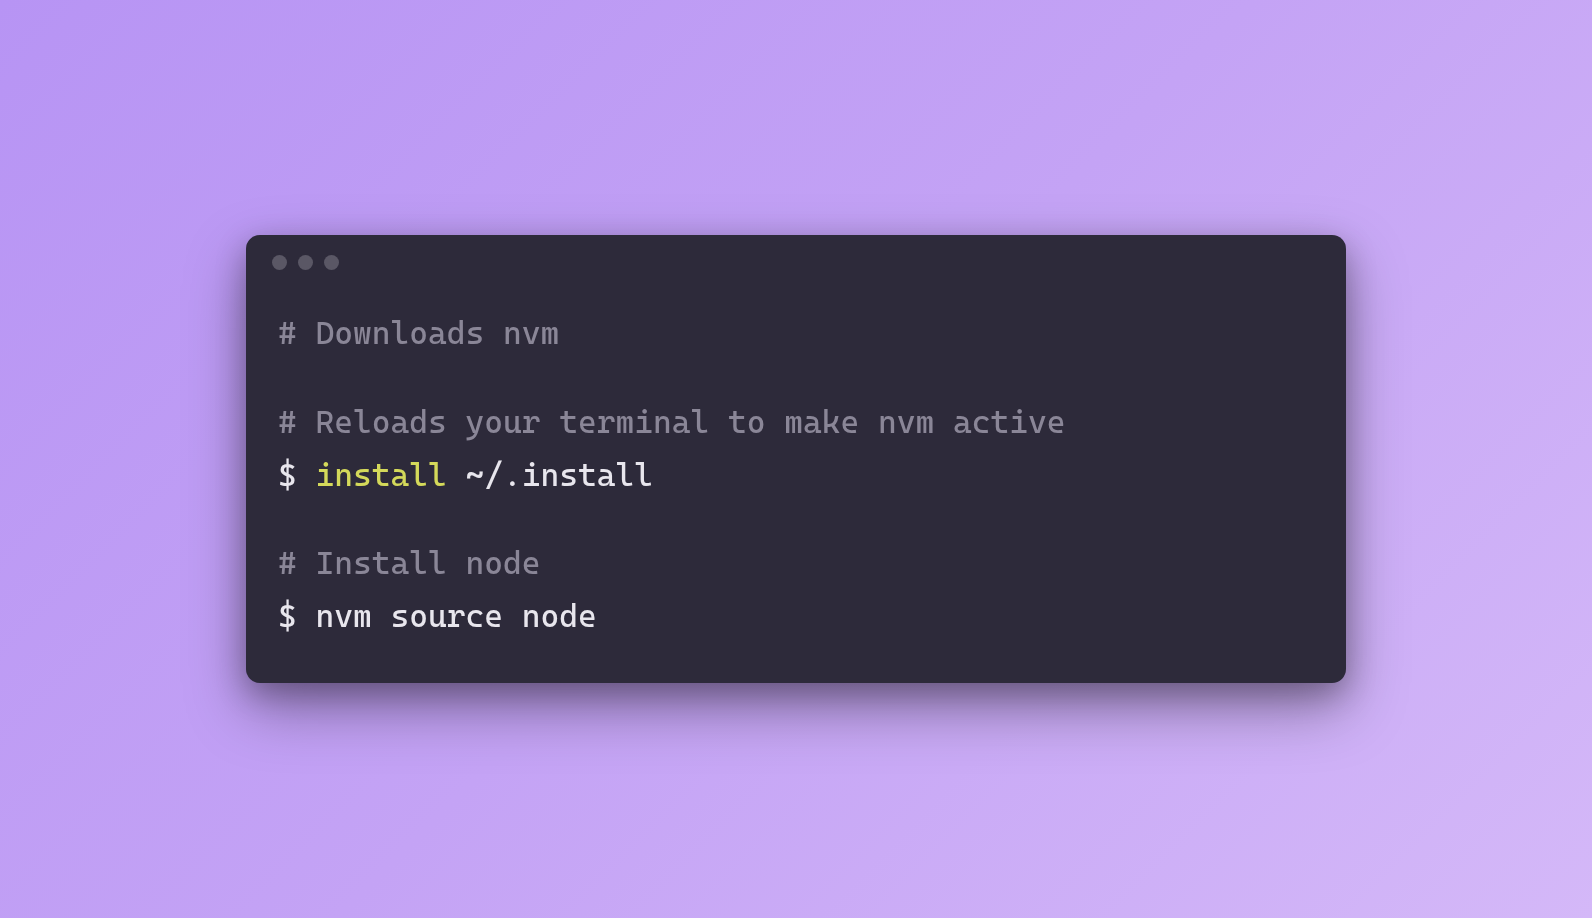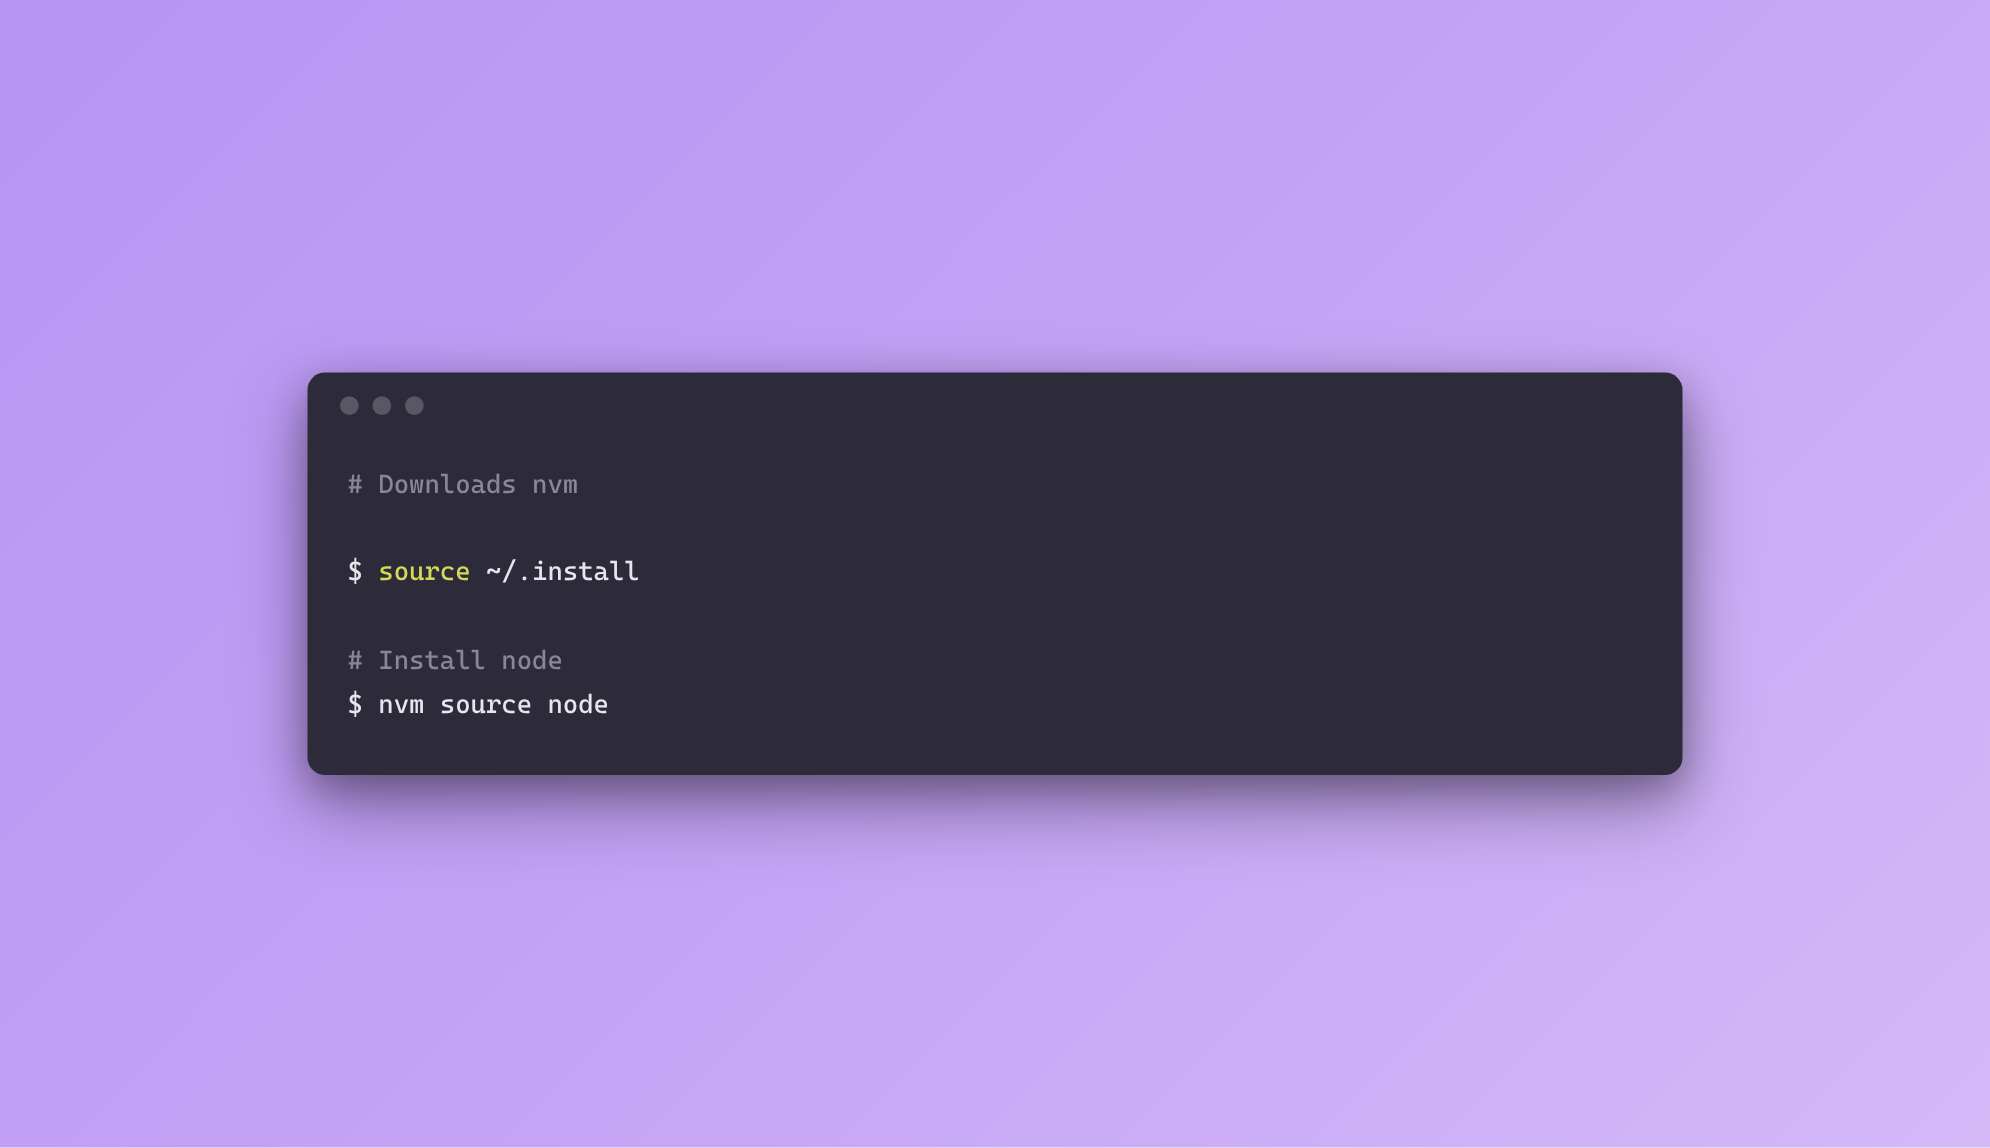--- a/index.html
+++ b/index.html
@@ -37,21 +37,21 @@
     
     .traffic-light {
       width: 15px;
       height: 15px;
       border-radius: 50%;
       background: #5a5765;
     }
     
     .terminal-body {
       padding: 18px 20px 40px 32px;
-      font-size: 21px;
+      font-size: 32px;
       line-height: 1.65;
       color: #e8e6ed;
       font-weight: 440;
     }
     
     .comment {
       color: #8a8697;
     }
     
     .prompt {
@@ -84,21 +84,22 @@
     <div class="traffic-light"></div>
     <div class="traffic-light"></div>
   </div>
   <div class="terminal-body">
 
     <div class="block">
       <div class="line comment"># Downloads nvm</div>
     </div>
 
     <div class="block">
-      <div class="line"><span class="prompt">$ </span><span class="keyword">source</span><span> ~/.install</span></div>
+      <div class="line comment"># Reloads your terminal to make nvm active</div>
+      <div class="line"><span class="prompt">$ </span><span class="keyword">install</span><span> ~/.install</span></div>
     </div>
 
     <div class="block">
       <div class="line comment"># Install node</div>
       <div class="line"><span class="prompt">$ </span><span>nvm source node</span></div>
     </div>
 
   </div>
 </div>
 

